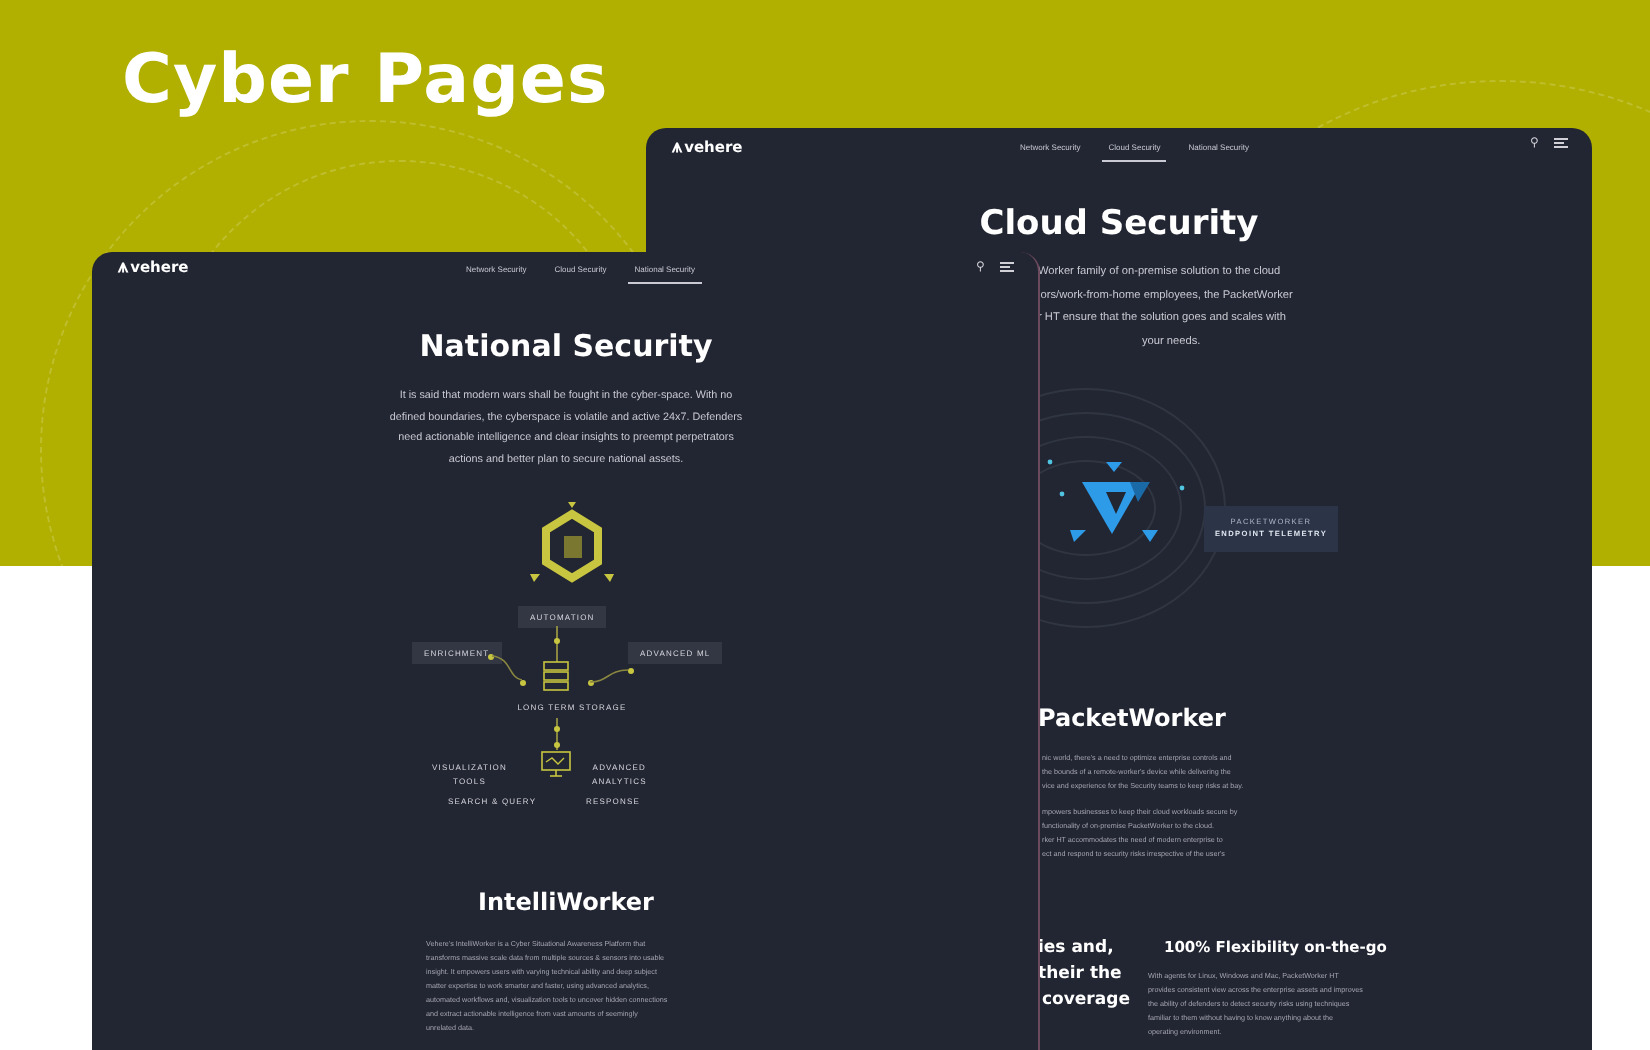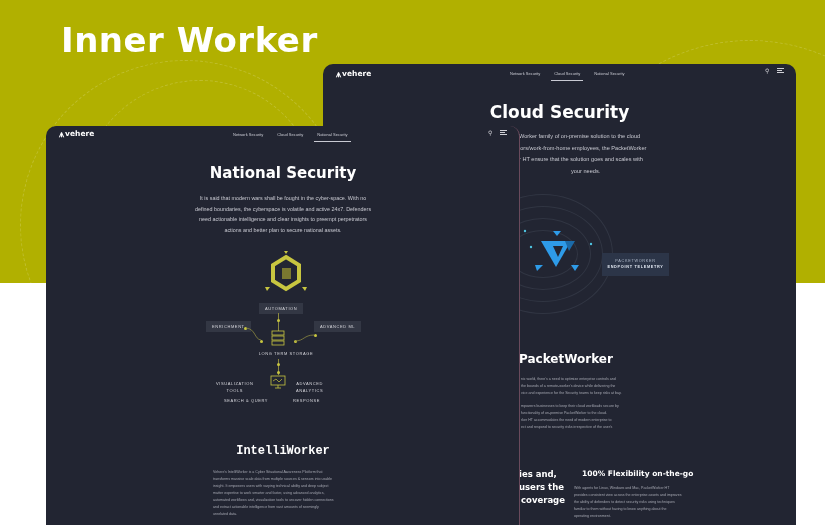--- a/index.html
+++ b/index.html
@@ -38,21 +38,21 @@
   .pw-box b { color: #e0e6f0; }
 </style>
 </head>
 <body>
 
 <div class="bg-top">
   <div class="arc" style="left:20px;top:60px;width:330px;height:330px;"></div>
   <div class="arc" style="left:80px;top:80px;width:240px;height:240px;"></div>
   <div class="arc" style="left:560px;top:40px;width:380px;height:380px;"></div>
 </div>
-<div class="page-title">Inner Worker</div>
+<div class="page-title">Cyber Pages</div>
 
 <div class="win win-back">
   <div class="logo" style="left:13px;top:5px;">
     <span class="mark">⩚</span>
     <span>vehere</span>
   </div>
   <div class="nav" style="left:187px;top:7px;">
     <span>Network Security</span>
     <span class="active">Cloud Security</span>
     <span>National Security</span>
@@ -96,21 +96,21 @@
     <div>vice and experience for the Security teams to keep risks at bay.</div>
   </div>
   <div class="small" style="left:198px;top:339px;width:130px;">
     <div>mpowers businesses to keep their cloud workloads secure by</div>
     <div>functionality of on-premise PacketWorker to the cloud.</div>
     <div>rker HT accommodates the need of modern enterprise to</div>
     <div>ect and respond to security risks irrespective of the user's</div>
   </div>
   <div class="h2" style="left:196px;top:404px;font-size:8.5px;line-height:13px;">
     <div>ies and,</div>
-    <div>users the</div>
+    <div>their the</div>
     <div style="padding-left:2px;">coverage</div>
   </div>
   <div class="h2" style="left:259px;top:405px;font-size:7.5px;">100% Flexibility on-the-go</div>
   <div class="small" style="left:251px;top:421px;width:140px;">
     <div>With agents for Linux, Windows and Mac, PacketWorker HT</div>
     <div>provides consistent view across the enterprise assets and improves</div>
     <div>the ability of defenders to detect security risks using techniques</div>
     <div>familiar to them without having to know anything about the</div>
     <div>operating environment.</div>
   </div>
@@ -179,21 +179,21 @@
       <div>TOOLS</div>
     </div>
     <div class="lbl" style="left:100px;top:129px;line-height:7px;">
       <div>ADVANCED</div>
       <div>ANALYTICS</div>
     </div>
     <div class="lbl" style="left:28px;top:147px;">SEARCH &amp; QUERY</div>
     <div class="lbl" style="left:97px;top:147px;">RESPONSE</div>
   </div>
 
-  <div class="h2" style="left:0;width:474px;text-align:center;top:318px;font-size:12px;font-family:Liberation Mono, monospace;">IntelliWorker</div>
+  <div class="h2" style="left:0;width:474px;text-align:center;top:318px;font-size:12px;">IntelliWorker</div>
   <div class="small" style="left:167px;top:343px;width:145px;">
     <div>Vehere's IntelliWorker is a Cyber Situational Awareness Platform that</div>
     <div>transforms massive scale data from multiple sources &amp; sensors into usable</div>
     <div>insight. It empowers users with varying technical ability and deep subject</div>
     <div>matter expertise to work smarter and faster, using advanced analytics,</div>
     <div>automated workflows and, visualization tools to uncover hidden connections</div>
     <div>and extract actionable intelligence from vast amounts of seemingly</div>
     <div>unrelated data.</div>
   </div>
 </div>

